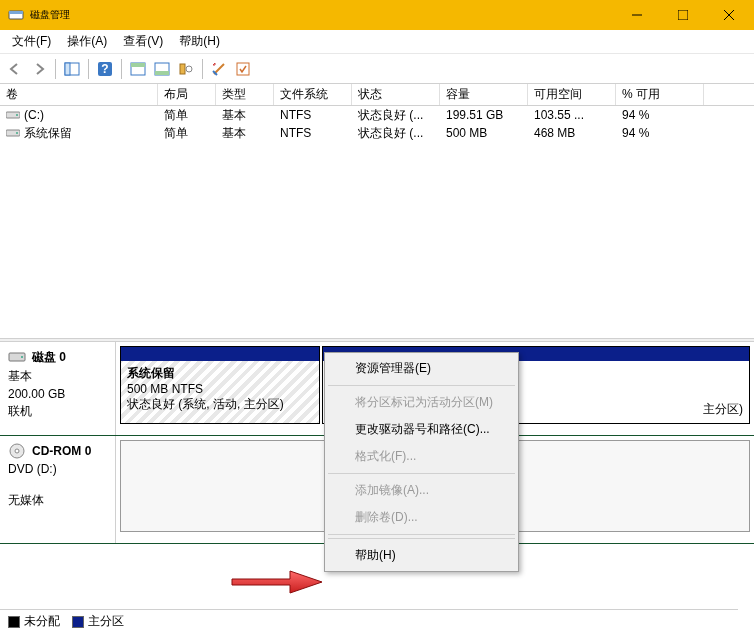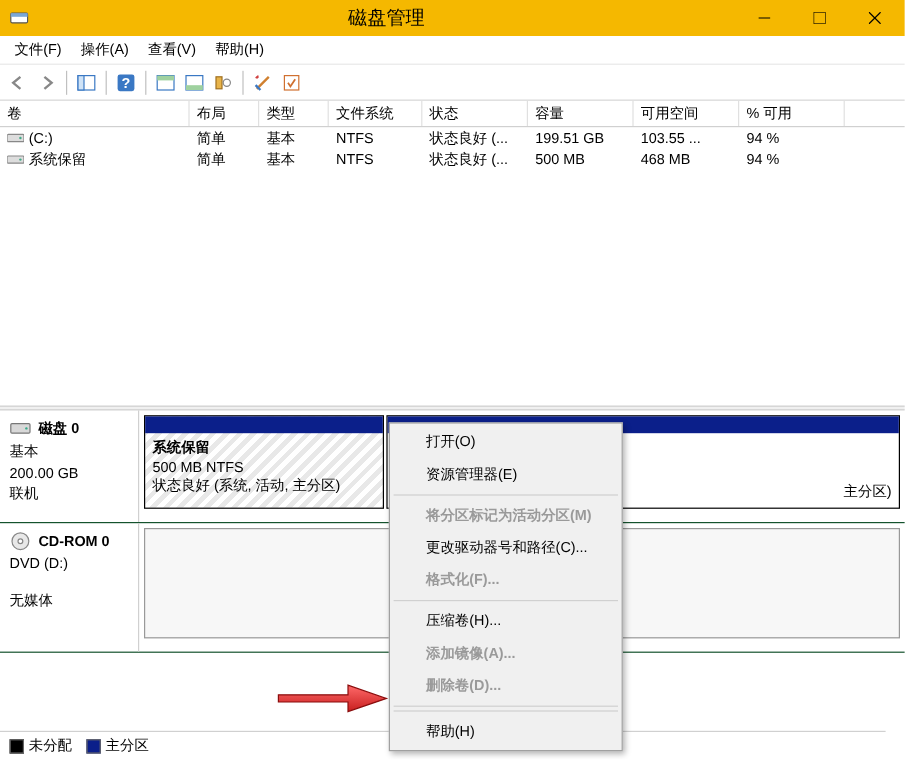--- a/index.html
+++ b/index.html
@@ -1,20 +1,20 @@
 <!DOCTYPE html>
 <html><head>
 <meta charset="utf-8">
 <style>
 * { box-sizing: border-box; margin: 0; padding: 0; font-family: "Microsoft YaHei", "Segoe UI", sans-serif; font-size: 12px; }
 body { width: 754px; height: 633px; background: #fff; position: relative; overflow: hidden; }
 
 .titlebar { background: #f5b800; height: 30px; display: flex; align-items: center; padding: 0 2px 0 8px; }
 .titlebar .app-icon { width: 16px; height: 16px; margin-right: 6px; }
-.titlebar .title { flex: 1; color: #000; font-size: 16px; text-align: center; }
+.titlebar .title { flex: 1; color: #000; font-size: 10px; }
 .titlebar .winbtn { width: 46px; height: 30px; display: flex; align-items: center; justify-content: center; color: #000; }
 .titlebar .winbtn svg { width: 10px; height: 10px; }
 
 .menubar { height: 24px; display: flex; align-items: center; padding: 0 4px; background: #fff; border-bottom: 1px solid #e8e8e8; }
 .menubar .menu-item { padding: 3px 8px; color: #000; }
 
 .toolbar { height: 30px; display: flex; align-items: center; padding: 0 4px; border-bottom: 1px solid #d0d0d0; gap: 2px; }
 .toolbar .tbtn { width: 22px; height: 22px; display: flex; align-items: center; justify-content: center; border: 1px solid transparent; }
 .toolbar .sep { width: 1px; height: 20px; background: #c0c0c0; margin: 0 3px; }
 
@@ -49,21 +49,21 @@
   background-image: repeating-linear-gradient(135deg, #e8e8e8 0 4px, #fff 4px 8px);
 }
 .part.hatched .part-body { position: relative; }
 .nomedia { border: 1px solid #999; }
 
 .statusbar { height: 24px; display: flex; align-items: center; padding: 0 8px; gap: 12px; border-top: 1px solid #d0d0d0; margin-top: auto; position: absolute; bottom: 0; left: 0; right: 16px; }
 .legend-swatch { width: 12px; height: 12px; display: inline-block; border: 1px solid #666; vertical-align: middle; margin-right: 4px; }
 
 .context-menu { position: absolute; background: #f0f0f0; border: 1px solid #a0a0a0; box-shadow: 2px 2px 5px rgba(0,0,0,0.3); padding: 2px 2px; width: 195px; }
 .context-menu .cm-item { padding: 5px 30px 5px 28px; color: #000; white-space: nowrap; }
-.context-menu .cm-item.disabled { color: #9a9a9a; font-weight: bold; }
+.context-menu .cm-item.disabled { color: #9a9a9a; }
 .context-menu .cm-sep { height: 1px; background: #d0d0d0; margin: 3px 1px; }
 
 .arrow { position: absolute; }
 </style>
 </head>
 <body>
 
 <div class="titlebar">
   <span class="app-icon">
     <svg viewBox="0 0 16 16">
@@ -253,28 +253,26 @@
     <div class="part nomedia" style="flex:1; height:92px; background:#f7f7f7;"></div>
   </div>
 </div>
 
 <div class="statusbar">
   <span><span class="legend-swatch" style="background:#000"></span><span>未分配</span></span>
   <span><span class="legend-swatch" style="background:#0b1f8a"></span><span>主分区</span></span>
 </div>
 
 <div class="context-menu" style="top:352px; left:324px;">
-  <div class="cm-item">打开(O)</div>
   <div class="cm-item">资源管理器(E)</div>
   <div class="cm-sep"></div>
   <div class="cm-item disabled">将分区标记为活动分区(M)</div>
   <div class="cm-item">更改驱动器号和路径(C)...</div>
   <div class="cm-item disabled">格式化(F)...</div>
   <div class="cm-sep"></div>
-  <div class="cm-item">压缩卷(H)...</div>
   <div class="cm-item disabled">添加镜像(A)...</div>
   <div class="cm-item disabled">删除卷(D)...</div>
   <div class="cm-sep"></div>
   <div class="cm-sep"></div>
   <div class="cm-item">帮助(H)</div>
 </div>
 
 <svg class="arrow" style="left:228px; top:568px;" width="98" height="28" viewBox="0 0 98 28">
   <defs>
       <linearGradient id="ga" x1="0" y1="0" x2="0" y2="1">

